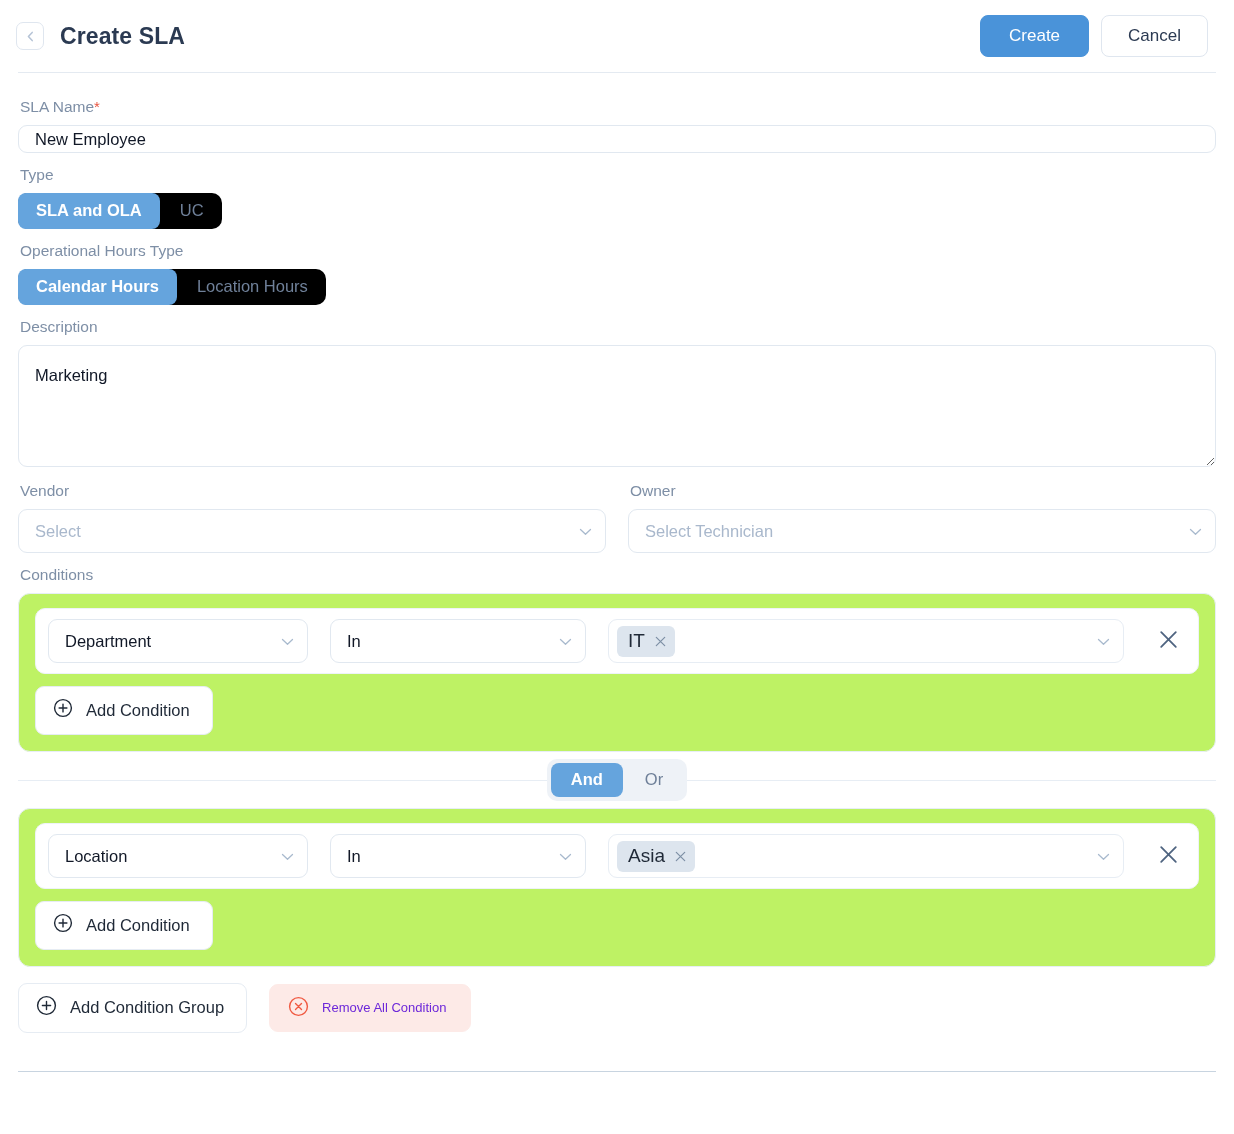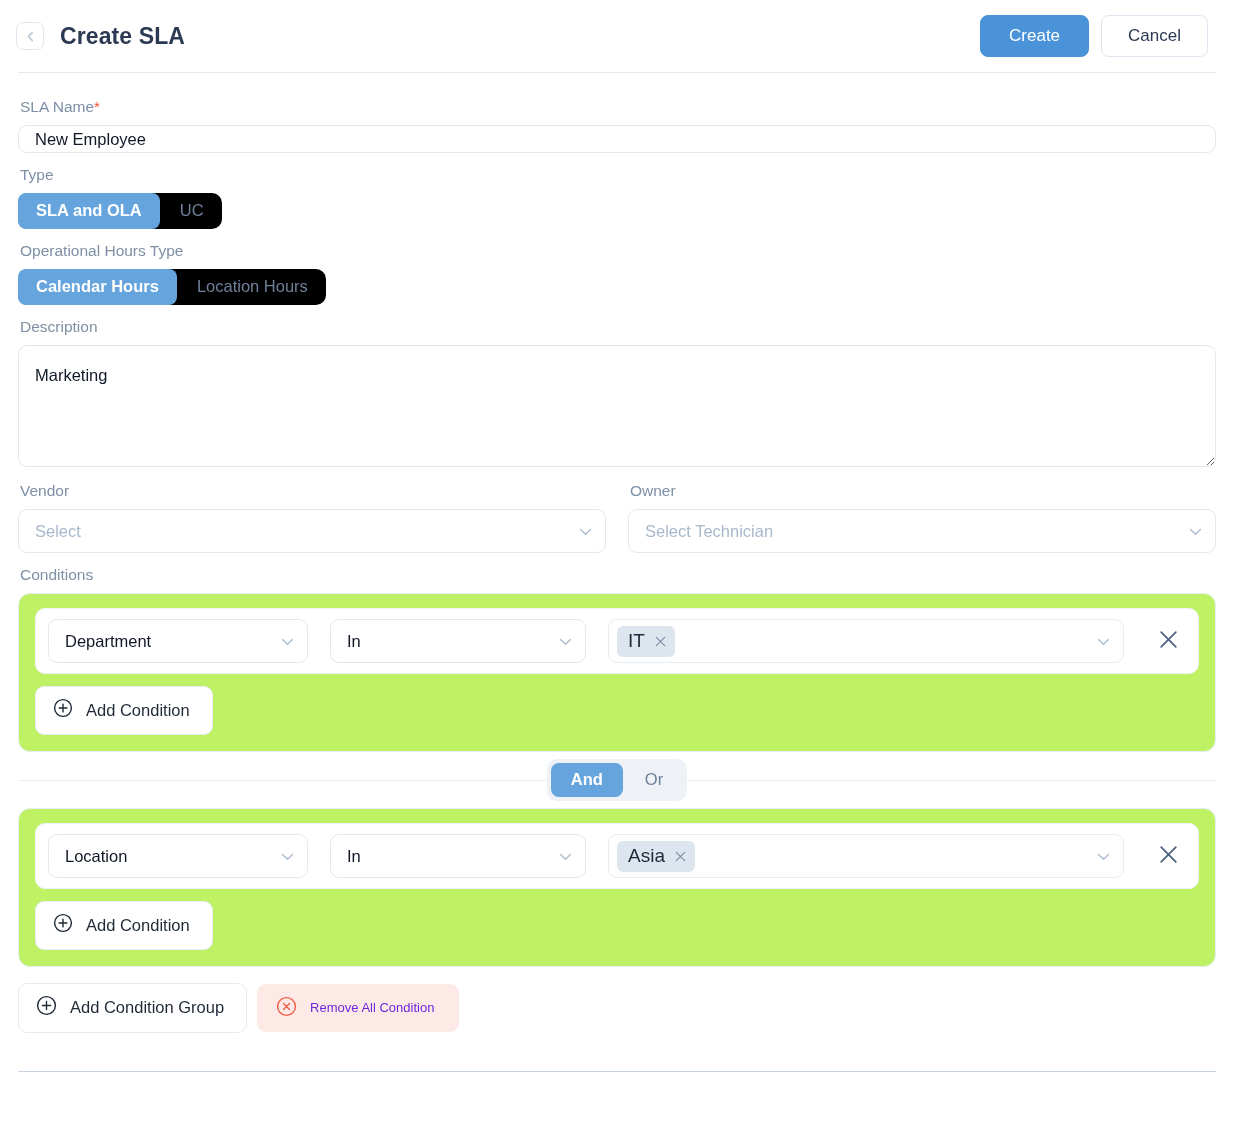--- a/index.html
+++ b/index.html
@@ -275,21 +275,21 @@
     background: #eef2f7;
     border-radius: 10px;
     padding: 4px;
     gap: 2px;
   }
   .andor-seg .seg-opt { padding: 7px 20px; font-size: 16.5px; }
 
   .bottom-actions {
     display: flex;
     align-items: center;
-    gap: 10px;
+    gap: 22px;
     margin-top: 16px;
   }
   .btn-danger-soft {
     display: inline-flex;
     align-items: center;
     gap: 13px;
     background: #fdeae7;
     border: 1px solid #fdeae7;
     border-radius: 9px;
     font-family: inherit;

